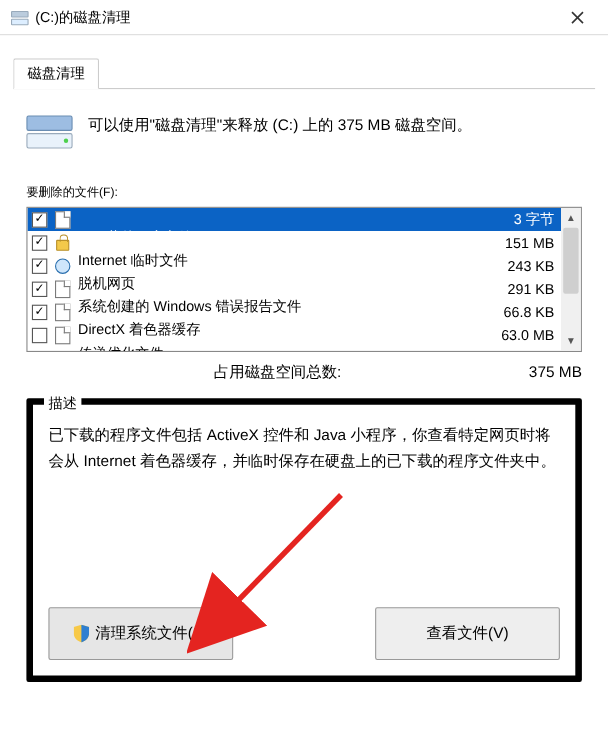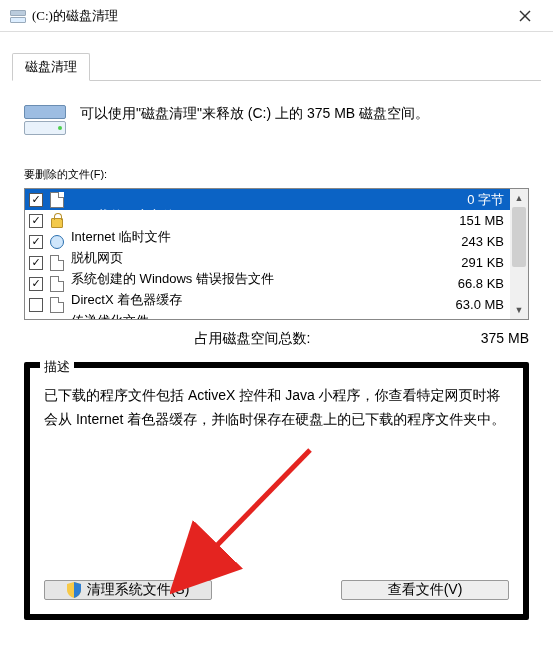--- a/index.html
+++ b/index.html
@@ -12,21 +12,20 @@
     height: 664px;
     overflow: hidden;
     position: relative;
   }
   .titlebar {
     height: 32px;
     display: flex;
     align-items: center;
     padding: 0 6px 0 10px;
     border-bottom: 1px solid #ddd;
-    font-family: Liberation Serif, serif;
   }
   .titlebar .drive-icon {
     width: 16px; height: 16px;
     margin-right: 6px;
     position: relative;
   }
   .titlebar .drive-icon .d1 {
     position:absolute; left:0; top:2px; width:16px; height:6px;
     background:#bcd; border:1px solid #9ab; border-radius:1px;
   }
@@ -138,21 +137,21 @@
     padding:0 4px; font-size:13px;
   }
   .desc-text {
     font-size:14px; line-height:1.7;
   }
   .btn-row {
     position:absolute; bottom:14px; left:14px; right:14px;
     display:flex; justify-content:space-between;
   }
   .wbtn {
-    min-width: 168px; height:20px;
+    min-width: 168px; height:48px;
     border:1px solid #999;
     background: #eee;
     display:flex; align-items:center; justify-content:center;
     gap:6px; font-size:14px; cursor:pointer;
     border-radius:2px;
   }
   .wbtn.primary { background:#e6e6e6; }
   .shield {
     width:14px; height:16px;
   }
@@ -202,21 +201,21 @@
   <div class="section-label">要删除的文件(F):</div>
 
   <div class="filelist">
     <div class="filelist-inner" id="rows-host">
         <div class="row sel">
           <span class="chk">✓</span>
           <span class="ricon">
             <div class="fi-file"></div>
           </span>
           <span class="rname">已下载的程序文件</span>
-          <span class="rsize">0 字节</span>
+          <span class="rsize">3 字节</span>
         </div>
         <div class="row">
           <span class="chk">✓</span>
           <span class="ricon">
             <div class="fi-lock"></div>
           </span>
           <span class="rname">Internet 临时文件</span>
           <span class="rsize">151 MB</span>
         </div>
         <div class="row">

